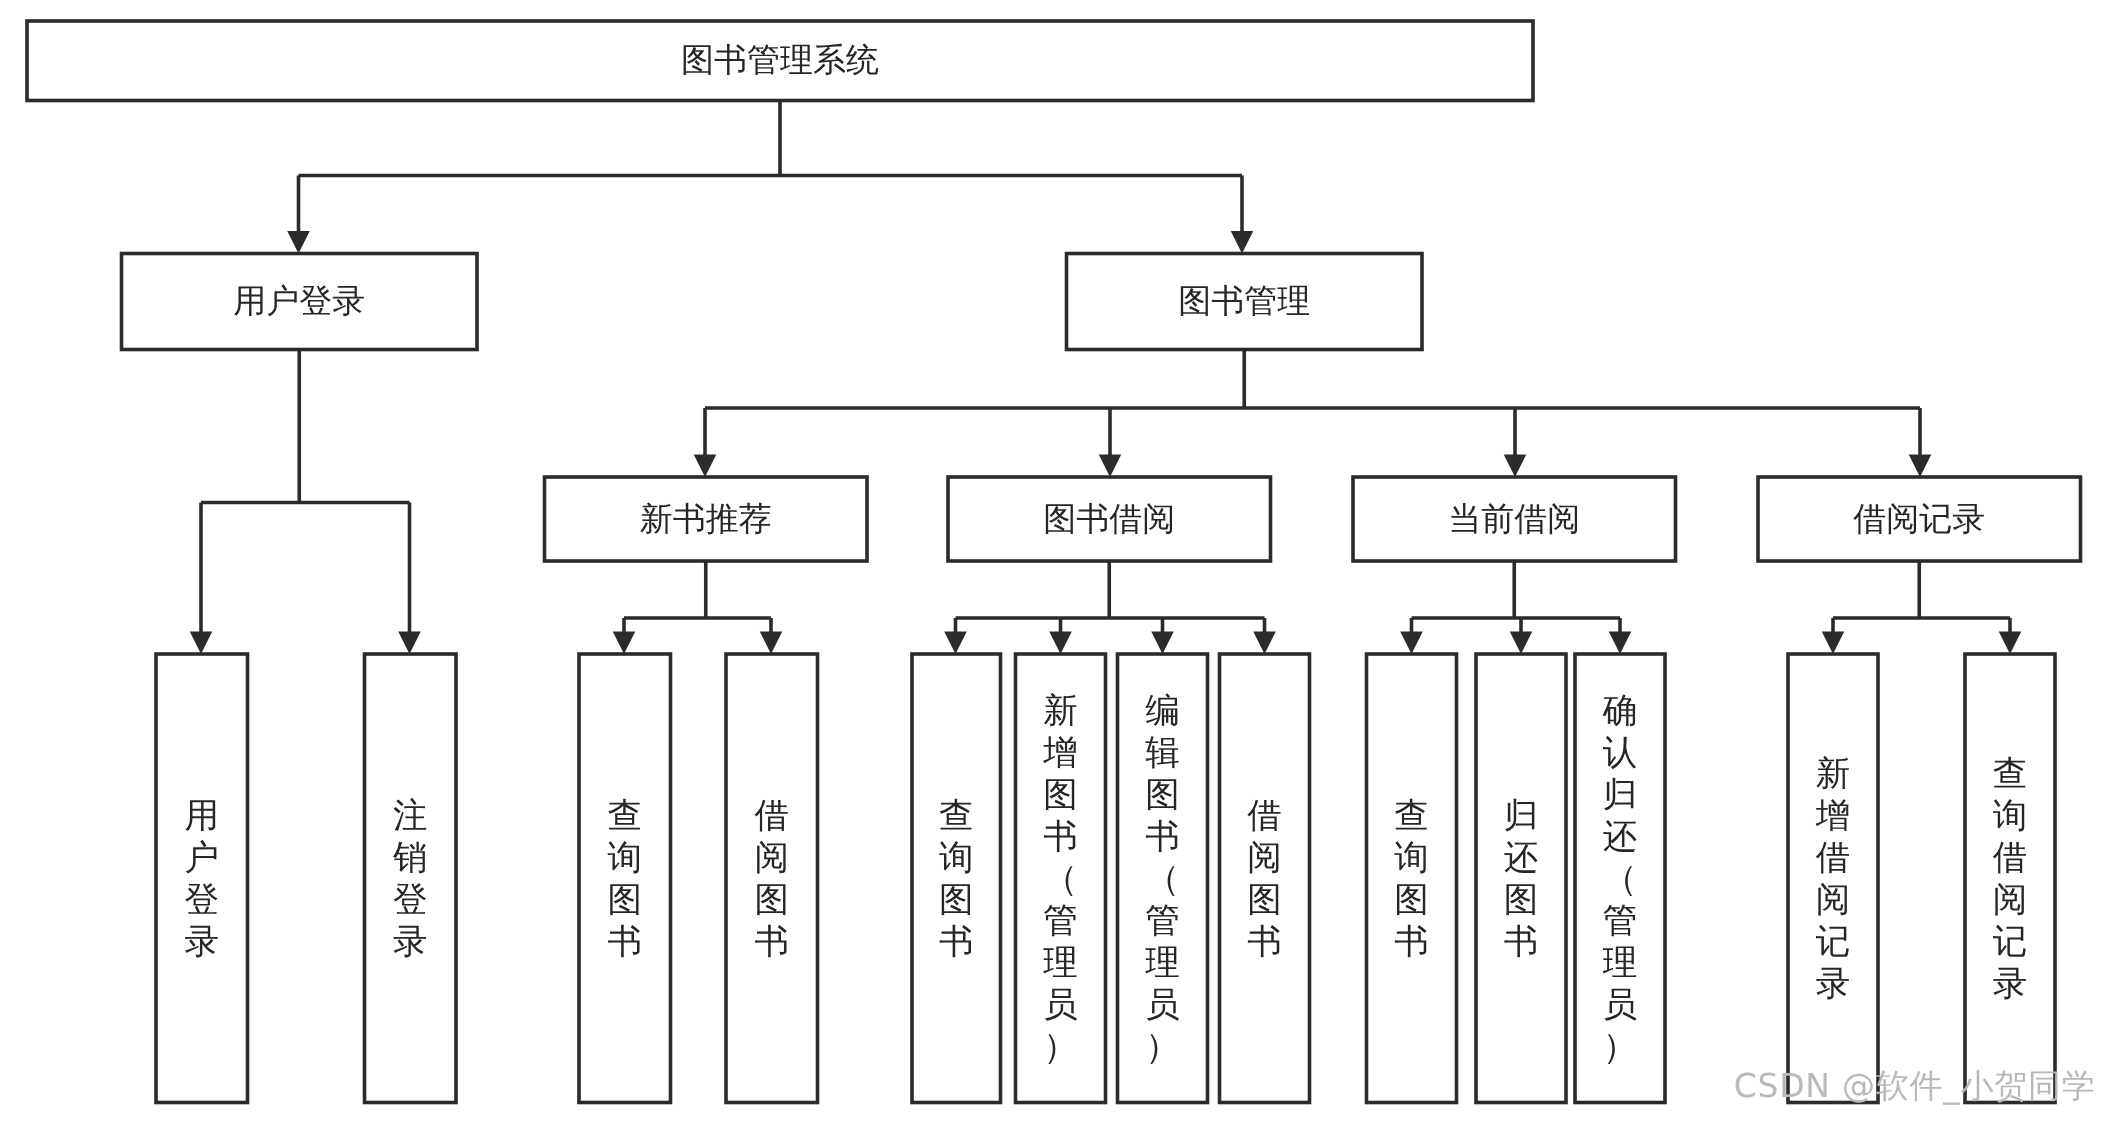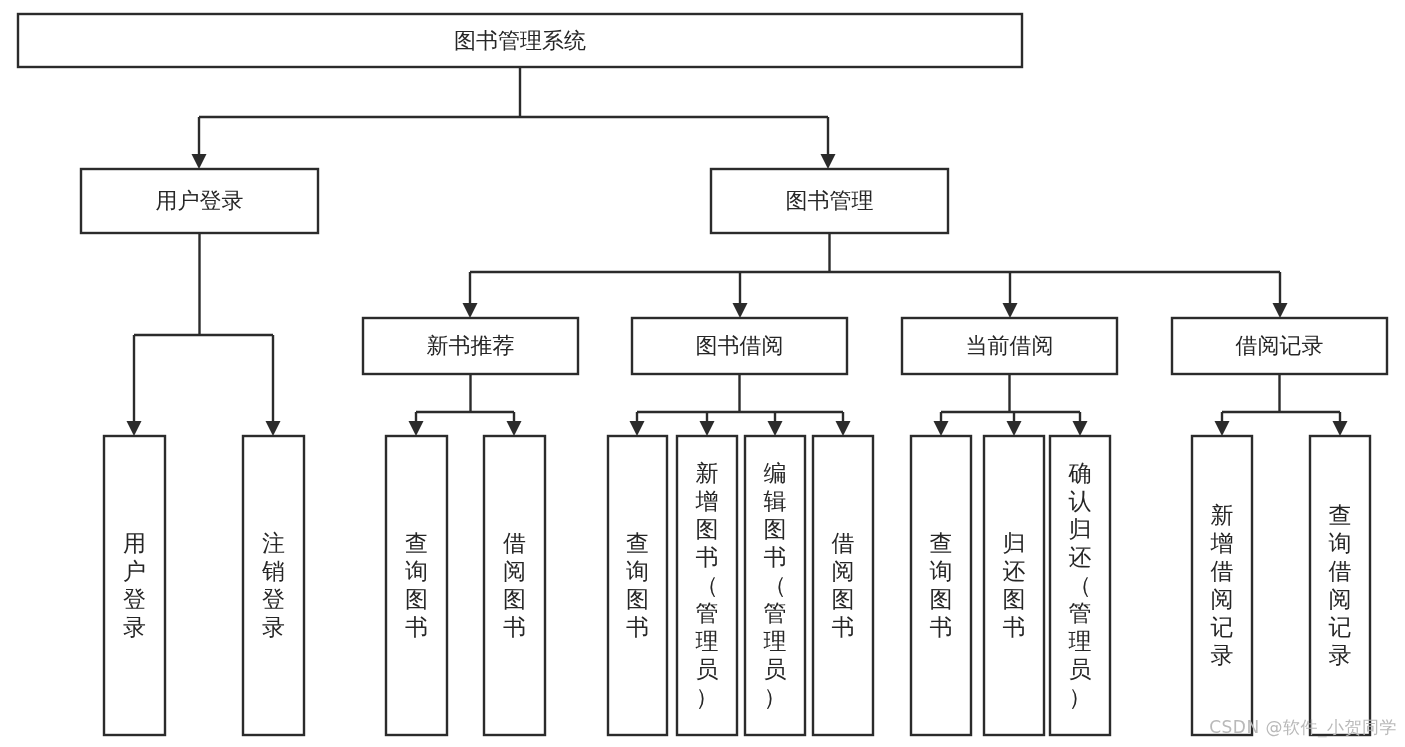--- a/index.html
+++ b/index.html
@@ -47,21 +47,21 @@
   }
   .arrow-head {
     fill: #2b2b2b;
     stroke: none;
   }
   .watermark {
     position: absolute;
     right: 8px;
     bottom: 8px;
     font-family: "DejaVu Sans", "Liberation Sans", sans-serif;
-    font-size: 17px;
+    font-size: 22px;
     color: #b9b9b9;
     white-space: nowrap;
     letter-spacing: 0.5px;
     pointer-events: none;
   }
 </style>
 </head>
 <body>
 
 <svg id="diagram" viewBox="0 0 1405 747">

